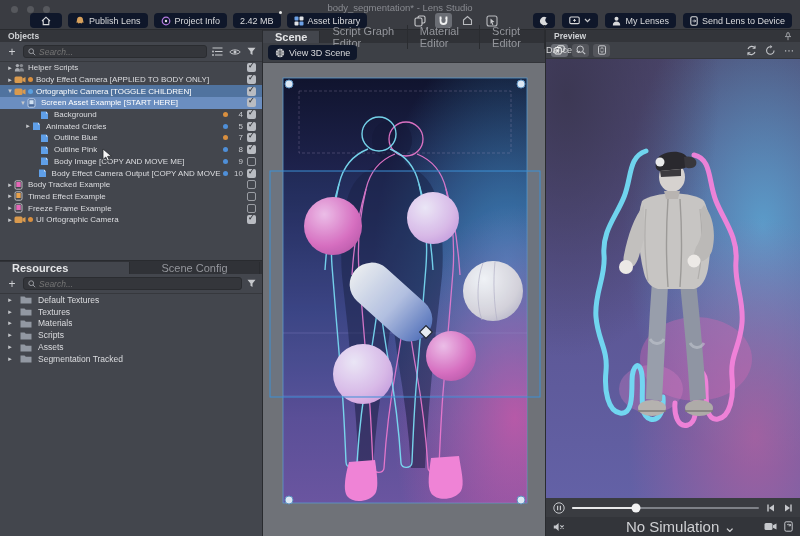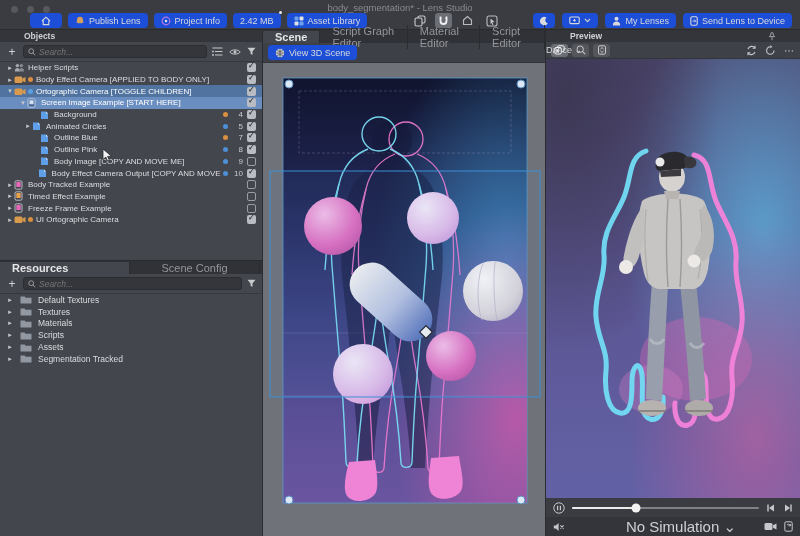--- a/index.html
+++ b/index.html
@@ -6,36 +6,36 @@
   html,body{background:#26282c}
   body{font-family:"Liberation Sans",sans-serif;-webkit-font-smoothing:antialiased}
   #app{position:relative;width:800px;height:536px;background:#3b3d43;overflow:hidden;color:#d8d9db}
 
   
   .hdr{position:absolute;top:0;left:0;width:800px;height:30px;background:#3a3c42;border-bottom:1px solid #292b2f}
   .lights{position:absolute;top:6px;left:11px;display:flex;gap:9px}
   .light{width:7px;height:7px;border-radius:50%;background:#56585d}
   .win-title{position:absolute;top:2px;left:0;right:0;text-align:center;font-size:9.5px;color:#898b91}
   .tbar{position:absolute;top:13px;left:30px;display:flex;gap:6px;align-items:center}
-  .btn{height:15px;display:inline-flex;align-items:center;gap:4px;background:#1d4ed8;border-radius:4px;padding:0 7px;font-size:9px;color:#d9dadc;white-space:nowrap;position:relative}
+  .btn{height:15px;display:inline-flex;align-items:center;gap:4px;background:#0f172a;border-radius:4px;padding:0 7px;font-size:9px;color:#d9dadc;white-space:nowrap;position:relative}
   .btn svg{flex:none}
   .sup-dot{position:absolute;top:-2px;right:-1px;width:3px;height:3px;border-radius:50%;background:#e8e9ea}
   .icon-strip{display:flex;gap:7px;align-items:center;margin-left:38px}
   .ibtn{width:17px;height:15px;border-radius:3px;display:inline-flex;align-items:center;justify-content:center}
   .ibtn.active{background:#6b6e75}
   .hdr-right{position:absolute;top:13px;right:8px;display:flex;gap:7px;align-items:center}
 
   
   .panel{position:absolute;background:#43464d}
   .p-objects{top:30px;left:0;width:263px;height:230px;border-right:1px solid #292b2f}
   .p-resources{top:260px;left:0;width:263px;height:276px;border-right:1px solid #292b2f;border-top:1px solid #292b2f}
   .p-scene{top:30px;left:263px;width:282px;height:506px}
   .p-preview{top:30px;left:545px;width:255px;height:506px;border-left:1px solid #292b2f}
 
-  .p-head{height:12px;background:#33353a;font-size:8.5px;font-weight:bold;color:#cfd1d4;padding:1px 24px;display:flex;align-items:center;justify-content:space-between}
+  .p-head{height:12px;background:#33353a;font-size:8.5px;font-weight:bold;color:#cfd1d4;padding:1px 8px;display:flex;align-items:center;justify-content:space-between}
   .tab-strip{height:13px;background:#303237;display:flex;font-size:11px;align-items:center}
   .tab{padding:0 12px;display:flex;align-items:center;color:#94969c;border-right:1px solid #2a2c30}
   .tab.active{background:#43464d;color:#e4e5e7;font-weight:bold}
 
   .p-tools{height:20px;display:flex;align-items:center;gap:5px;padding:0 6px;border-bottom:1px solid #36383d}
   .plus{color:#cfd1d4;font-size:12px;line-height:10px;width:12px;text-align:center}
   .search{flex:1;height:13px;background:#34363b;border:1px solid #2a2c30;border-radius:3px;display:flex;align-items:center;gap:3px;padding:0 4px}
   .search input{flex:1;background:none;border:none;outline:none;font-size:8.5px;font-style:italic;color:#989aa0;font-family:"Liberation Sans",sans-serif;min-width:0}
   .tool-icons{display:flex;gap:6px;align-items:center}
 
@@ -267,21 +267,21 @@
       </div>
       <div class="trow sel2">
         <span class="ind1"></span>
           <span class="arrow">▾</span>
         <span class="oicon">
             <svg width="9" height="10" viewBox="0 0 9 10">
               <rect x="1" y="0.8" width="7" height="8.4" rx="1.4" fill="#4a6a9a" stroke="#c8d8ee" stroke-width="0.9"></rect>
               <rect x="2.4" y="2.2" width="4.2" height="4" fill="#cfe0f2"></rect>
             </svg>
           </span>
-        <span class="lbl">Screen Image Example [START HERE]</span>
+        <span class="lbl">Screen Asset Example [START HERE]</span>
         <span class="rgt">
             <span class="chk on"></span>
           </span>
       </div>
       <div class="trow">
         <span class="ind2"></span>
           <span class="arrow"></span>
         <span class="oicon">
             <svg width="9" height="10" viewBox="0 0 9 10">
               <path d="M1,1.5 H6 L8,3.5 V9 H1 Z" fill="#5f9fe8"></path>

